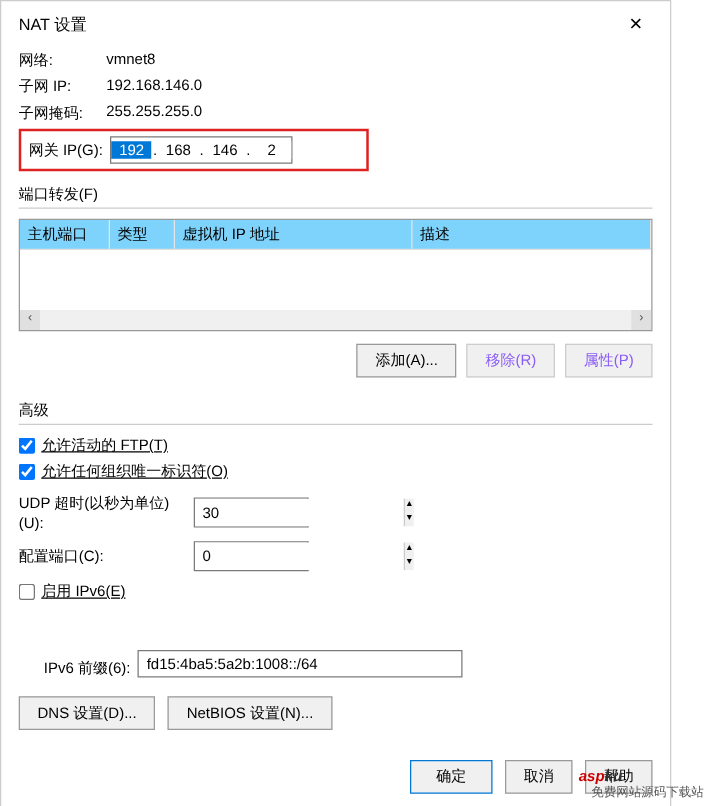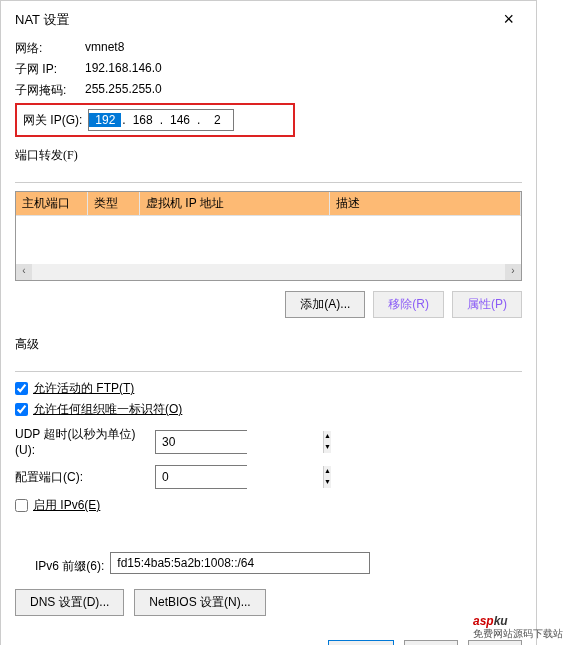--- a/index.html
+++ b/index.html
@@ -10,23 +10,23 @@
 .close { font-size: 18px; font-weight: 300; cursor: pointer; padding: 0 8px; }
 .body { padding: 6px 14px 14px 14px; }
 .info-row { display: flex; margin-bottom: 4px; }
 .info-label { width: 70px; }
 .gateway-row { display: flex; align-items: center; border: 2px solid #d22; padding: 4px 6px; margin: 4px 0 10px 0; width: 280px; }
 .gateway-row label { margin-right: 6px; }
 .ip-input { display: inline-flex; border: 1px solid #7a7a7a; background: #fff; height: 22px; align-items: center; }
 .ip-input input { border: none; width: 32px; text-align: center; font-family: inherit; font-size: 12px; outline: none; padding: 0; }
 .ip-input .sel { background: #0078d7; color: #fff; }
 .ip-input .dot { padding: 0 1px; }
-.group-title { border-bottom: 1px solid #ccc; padding-bottom: 18px; margin: 10px 0 8px 0; font-family: Liberation Serif, serif; }
+.group-title { border-bottom: 1px solid #ccc; padding-bottom: 2px; margin: 10px 0 8px 0; }
 .table-wrap { border: 1px solid #999; height: 90px; overflow: hidden; position: relative; }
-.table-head { display: flex; background: #fdba74; border-bottom: 1px solid #e0e0e0; }
+.table-head { display: flex; background: #7dd3fc; border-bottom: 1px solid #e0e0e0; }
 .th { padding: 3px 6px; border-right: 1px solid #e5e5e5; }
 .th1 { width: 72px; } .th2 { width: 52px; } .th3 { width: 190px; } .th4 { flex: 1; }
 .scrollbar-h { position: absolute; bottom: 0; left: 0; right: 0; height: 16px; background: #f0f0f0; display: flex; justify-content: space-between; align-items: center; }
 .scroll-btn { width: 16px; height: 16px; background: #e0e0e0; text-align: center; line-height: 14px; font-size: 10px; color: #555; cursor: pointer; }
 .btn-row { display: flex; justify-content: flex-end; gap: 8px; margin: 10px 0 18px 0; }
 button { border: 1px solid #999; background: #f0f0f0; padding: 4px 14px; cursor: pointer; font-family: inherit; }
 button:disabled { color: #8b5cf6; border-color: #ccc; cursor: default; }
 .chk-row { display: flex; align-items: center; margin: 4px 0; text-decoration: underline; }
 .chk-row input { margin: 0 5px 0 0; }
 .field-row { display: flex; align-items: center; margin: 8px 0; }
@@ -36,21 +36,21 @@
 .spinner .arrows { width: 16px; display: flex; flex-direction: column; border-left: 1px solid #ccc; }
 .spinner .arrows span { flex: 1; text-align: center; font-size: 7px; background: #f0f0f0; cursor: pointer; line-height: 10px; }
 .ipv6-prefix-row { display: flex; align-items: center; margin: 8px 0 14px 20px; }
 .ipv6-prefix-row label { margin-right: 6px; margin-top: 36px; }
 .ipv6-prefix-row input { border: 1px solid #7a7a7a; height: 22px; width: 260px; padding: 0 6px; margin-top: 28px; }
 .bottom-btns { display: flex; gap: 10px; margin-top: 4px; }
 .footer-btns { display: flex; justify-content: flex-end; gap: 10px; margin-top: 24px; }
 .ok-btn { border: 1px solid #0078d7; padding: 4px 20px; }
 .watermark { position: absolute; right: 4px; bottom: 4px; font-style: italic; font-weight: bold; font-size: 22px; }
 .watermark .a { color: #c00; } .watermark .b { color: #333; }
-.watermark .sub { font-size: 10px; color: #555; font-weight: normal; font-style: normal; display:block; text-align:right; margin-top:-4px;}
+.watermark .sub { font-size: 10px; color: #555; font-weight: normal; font-style: normal; display:block; text-align:right; margin-top:-4px;margin-left:10px;}
 </style>
 </head>
 <body>
 
 <div class="window">
   <div class="titlebar">
     <h1>NAT 设置</h1>
     <div class="close">×</div>
   </div>
   <div class="body">

